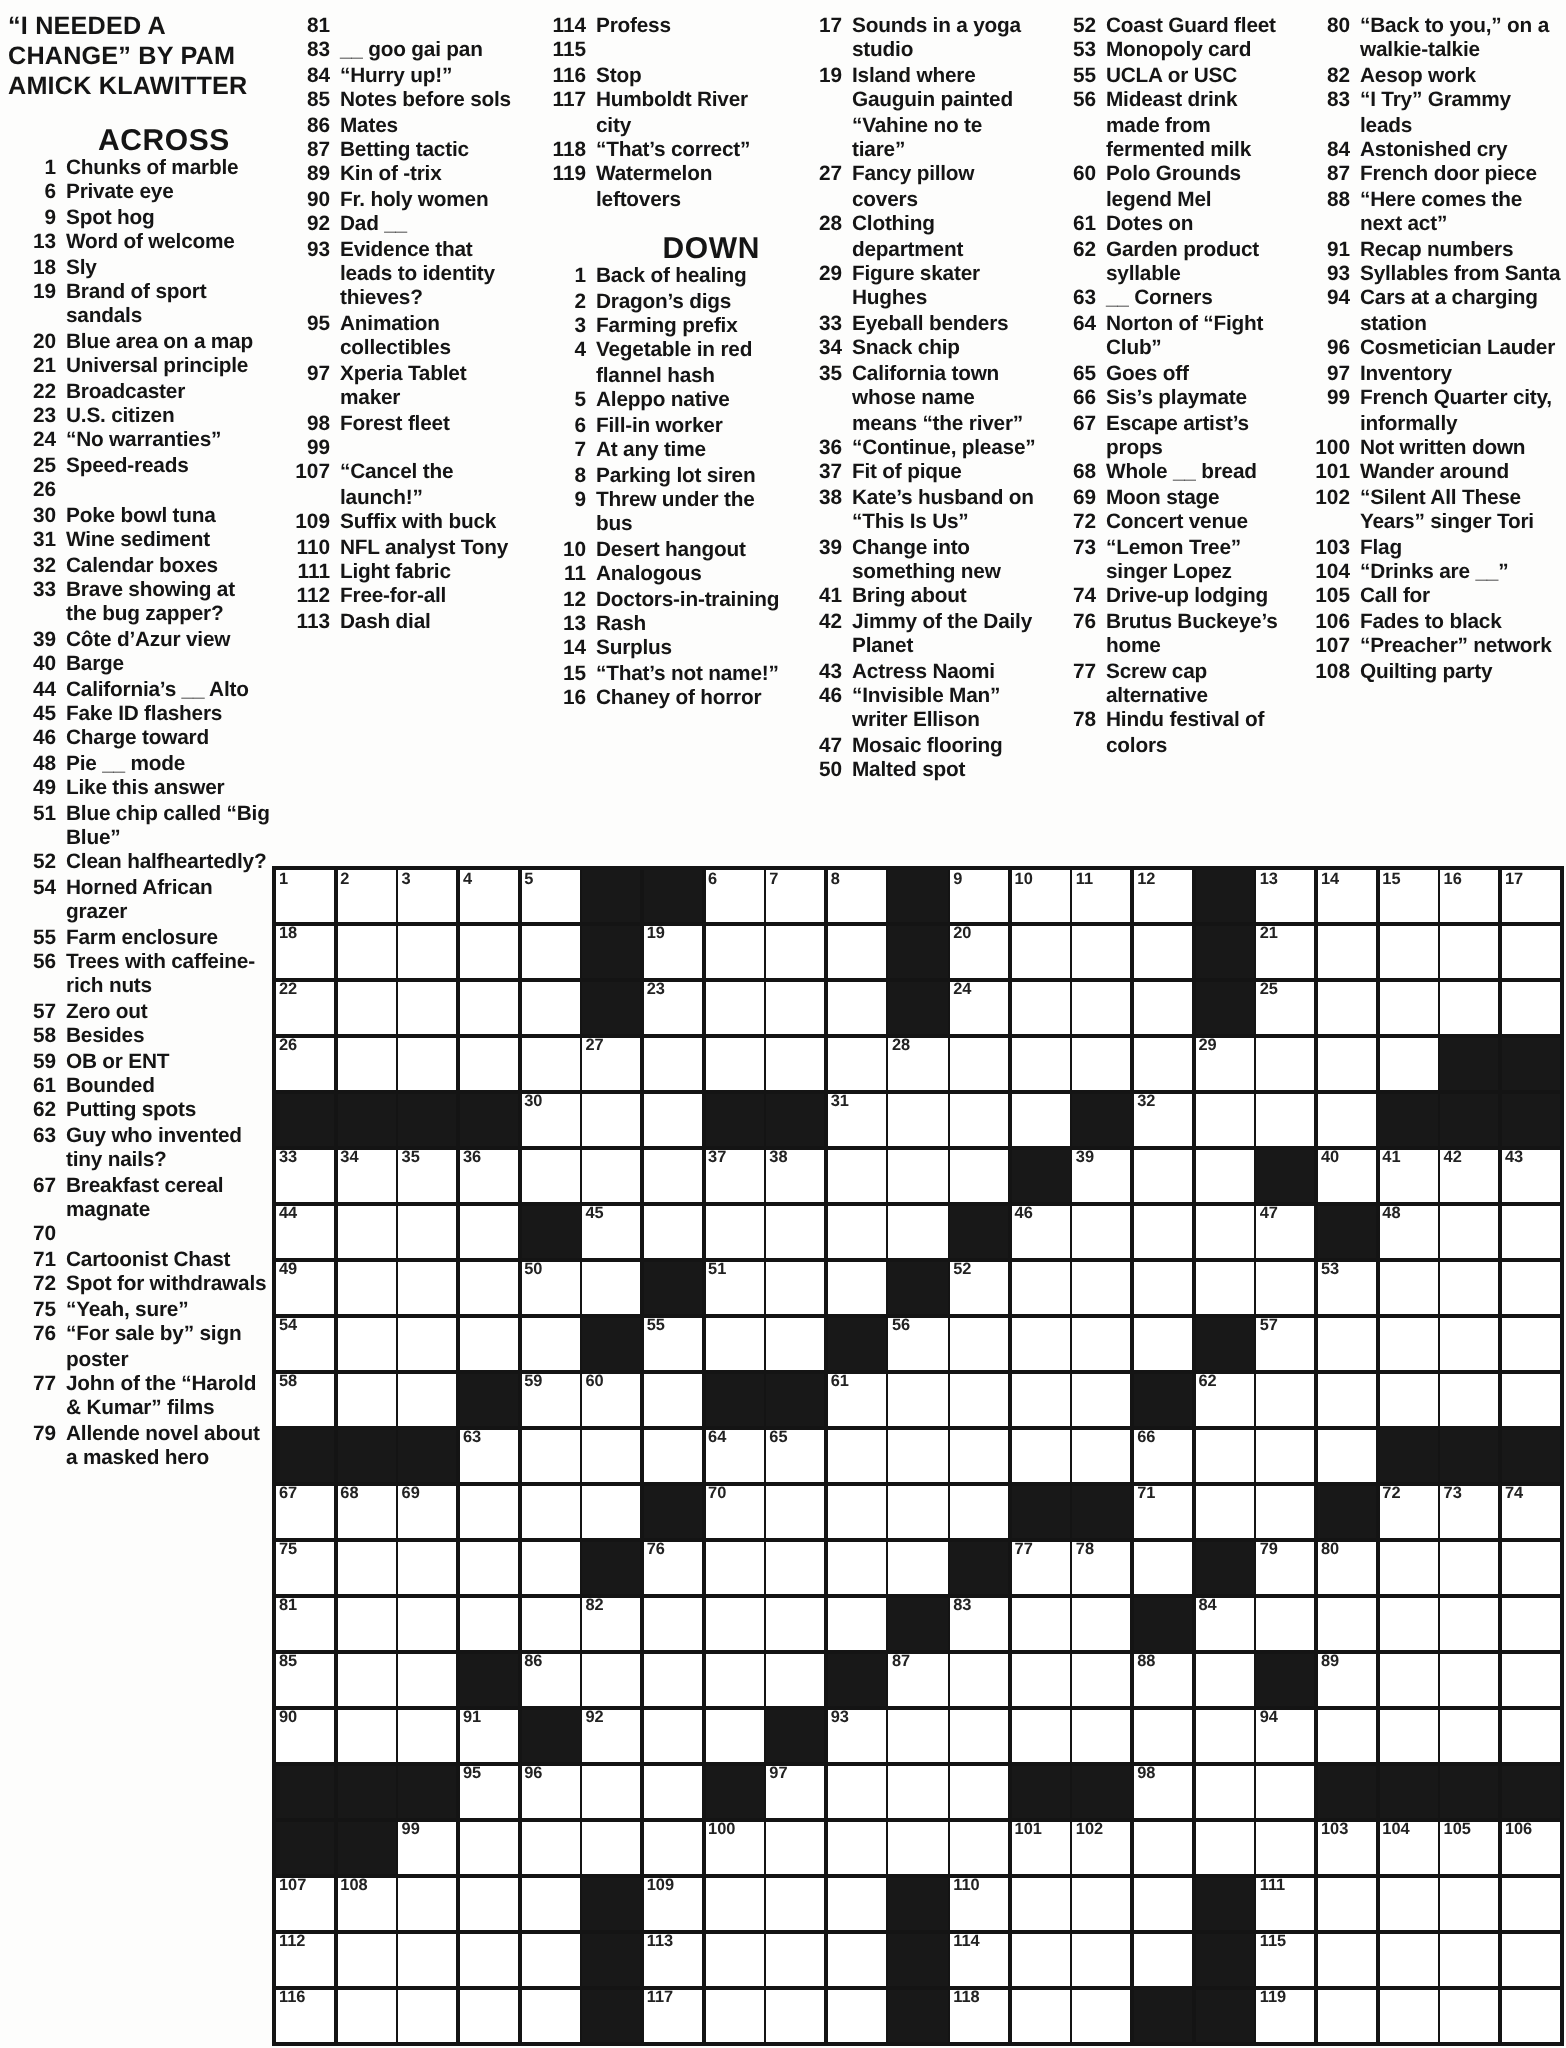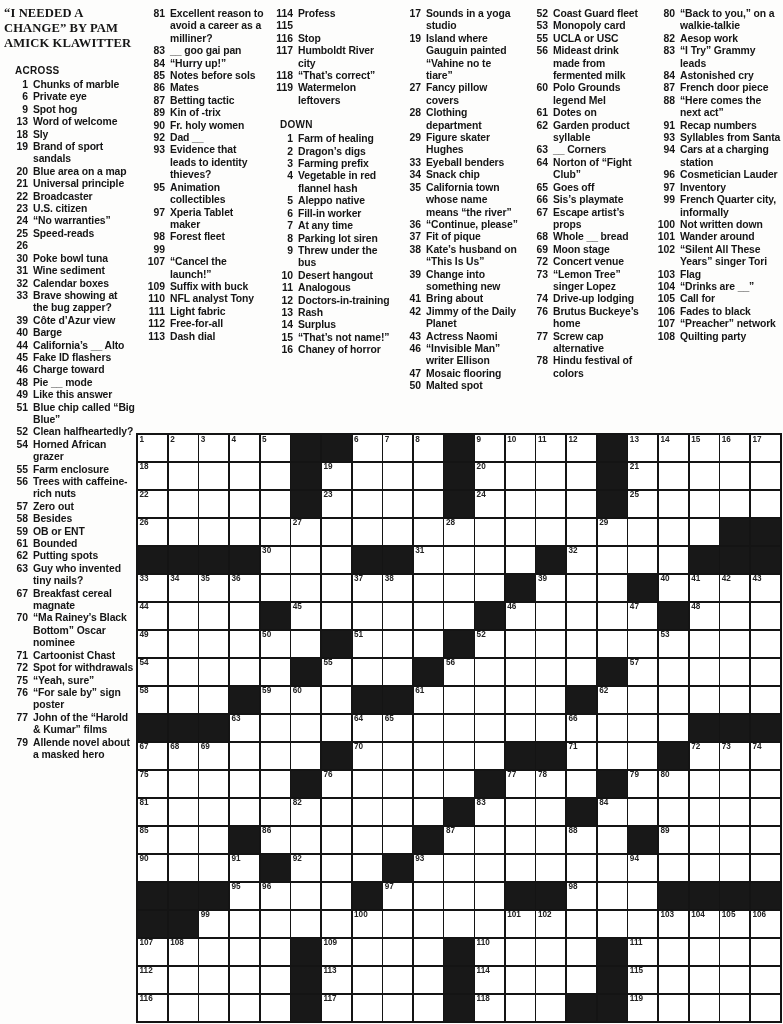--- a/index.html
+++ b/index.html
@@ -11,25 +11,25 @@
   }
   .clue-col{position:absolute;overflow:hidden}
   #col1{left:3px;top:6px;width:132px;height:1016px}
   #col2{left:140px;top:8px;width:125px;height:424px}
   #col3{left:268px;top:8px;width:125px;height:424px}
   #col4{left:396px;top:8px;width:124px;height:424px}
   #col5{left:523px;top:8px;width:124px;height:424px}
   #col6{left:650px;top:8px;width:132px;height:424px}
   .title{
     font-size:12.6px;font-weight:bold;line-height:15px;
-    margin:0 0 13px 1px;letter-spacing:.1px;font-family:Liberation Serif, serif;
+    margin:0 0 13px 1px;letter-spacing:.1px;
   }
   .list-header{
-    font-weight:bold;font-size:10px;line-height:14px;
-    text-align:left;width:100px;margin:0 0 1px 12px;letter-spacing:.3px;
+    font-weight:bold;font-size:15px;line-height:14px;
+    text-align:right;width:100px;margin:0 0 1px 12px;letter-spacing:.3px;
   }
   .dn-header{margin-top:11px}
   .clue{display:flex;font-size:10.4px;line-height:12.4px;font-weight:bold}
   .clue .num{flex:none;width:25px;text-align:right;padding-right:5px}
   .clue .txt{flex:1 1 auto;letter-spacing:-0.1px}
   #grid{
     position:absolute;left:136px;top:433px;width:646px;height:590px;
     display:grid;grid-template-columns:repeat(21,1fr);grid-template-rows:repeat(21,1fr);
     gap:1.6px;background:#141414;border:2.4px solid #141414;box-sizing:border-box;
   }
@@ -185,21 +185,20 @@
       <div class="clue">
         <span class="num">63</span>
         <span class="txt">Guy who invented tiny nails?</span>
       </div>
       <div class="clue">
         <span class="num">67</span>
         <span class="txt">Breakfast cereal magnate</span>
       </div>
       <div class="clue">
         <span class="num">70</span>
-        <span class="txt">“Ma Rainey’s Black Bottom” Oscar nominee</span>
       </div>
       <div class="clue">
         <span class="num">71</span>
         <span class="txt">Cartoonist Chast</span>
       </div>
       <div class="clue">
         <span class="num">72</span>
         <span class="txt">Spot for withdrawals</span>
       </div>
       <div class="clue">
@@ -218,21 +217,20 @@
         <span class="num">79</span>
         <span class="txt">Allende novel about a masked hero</span>
       </div>
     </div>
 </div>
 
 <div id="col2" class="clue-col">
   <div class="clues">
       <div class="clue">
         <span class="num">81</span>
-        <span class="txt">Excellent reason to avoid a career as a milliner?</span>
       </div>
       <div class="clue">
         <span class="num">83</span>
         <span class="txt">__ goo gai pan</span>
       </div>
       <div class="clue">
         <span class="num">84</span>
         <span class="txt">“Hurry up!”</span>
       </div>
       <div class="clue">
@@ -328,21 +326,21 @@
       </div>
       <div class="clue">
         <span class="num">119</span>
         <span class="txt">Watermelon leftovers</span>
       </div>
     </div>
   <div class="list-header dn-header">DOWN</div>
   <div class="clues">
       <div class="clue">
         <span class="num">1</span>
-        <span class="txt">Farm of healing</span>
+        <span class="txt">Back of healing</span>
       </div>
       <div class="clue">
         <span class="num">2</span>
         <span class="txt">Dragon’s digs</span>
       </div>
       <div class="clue">
         <span class="num">3</span>
         <span class="txt">Farming prefix</span>
       </div>
       <div class="clue">

